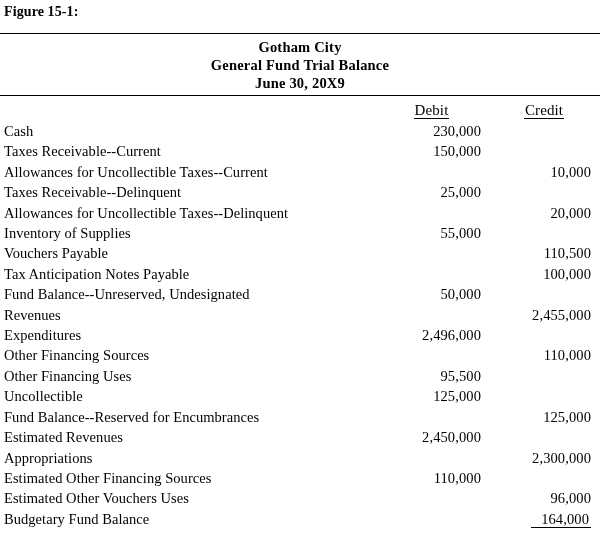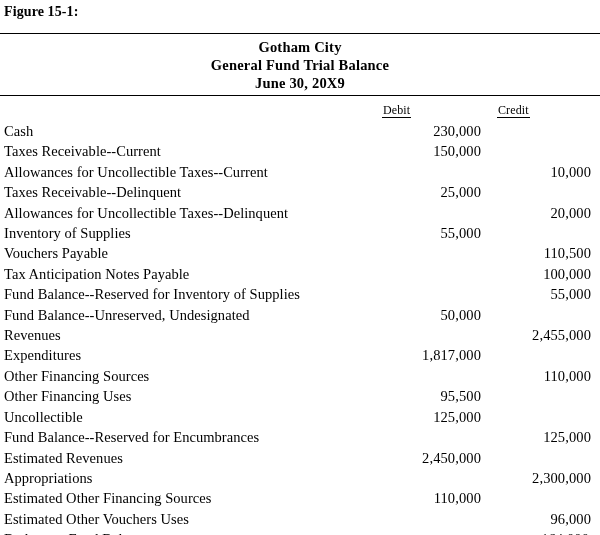--- a/index.html
+++ b/index.html
@@ -79,22 +79,22 @@
   }
   .debit-cell  { padding-right: 16px !important; }
   .credit-cell { padding-right: 9px !important; text-align: right; }
 
   .colhead-row td {
     height: 24px;
     vertical-align: bottom;
     padding-bottom: 1px !important;
   }
   .colhead {
-    text-align: left;
-    font-size: 12px;
+    text-align: center;
+    font-size: 15px;
   }
   .colhead span {
     border-bottom: 1.2px solid #000;
     padding: 0 1px 0 1px;
   }
 
   .ruled span.ruleval {
     border-bottom: 1.2px solid #000;
     padding: 0 2px 0 10px;
   }
@@ -160,37 +160,32 @@
             <td class="acct">Vouchers Payable</td>
             <td class="num debit-cell"></td>
             <td class="num credit-cell">110,500</td>
           </tr>
           <tr>
             <td class="acct">Tax Anticipation Notes Payable</td>
             <td class="num debit-cell"></td>
             <td class="num credit-cell">100,000</td>
           </tr>
           <tr>
-            <td class="acct">Fund Balance--Reserved for Inventory of Supplies</td>
-            <td class="num debit-cell"></td>
-            <td class="num credit-cell">55,000</td>
-          </tr>
-          <tr>
             <td class="acct">Fund Balance--Unreserved, Undesignated</td>
             <td class="num debit-cell">50,000</td>
             <td class="num credit-cell"></td>
           </tr>
           <tr>
             <td class="acct">Revenues</td>
             <td class="num debit-cell"></td>
             <td class="num credit-cell">2,455,000</td>
           </tr>
           <tr>
             <td class="acct">Expenditures</td>
-            <td class="num debit-cell">1,817,000</td>
+            <td class="num debit-cell">2,496,000</td>
             <td class="num credit-cell"></td>
           </tr>
           <tr>
             <td class="acct">Other Financing Sources</td>
             <td class="num debit-cell"></td>
             <td class="num credit-cell">110,000</td>
           </tr>
           <tr>
             <td class="acct">Other Financing Uses</td>
             <td class="num debit-cell">95,500</td>

